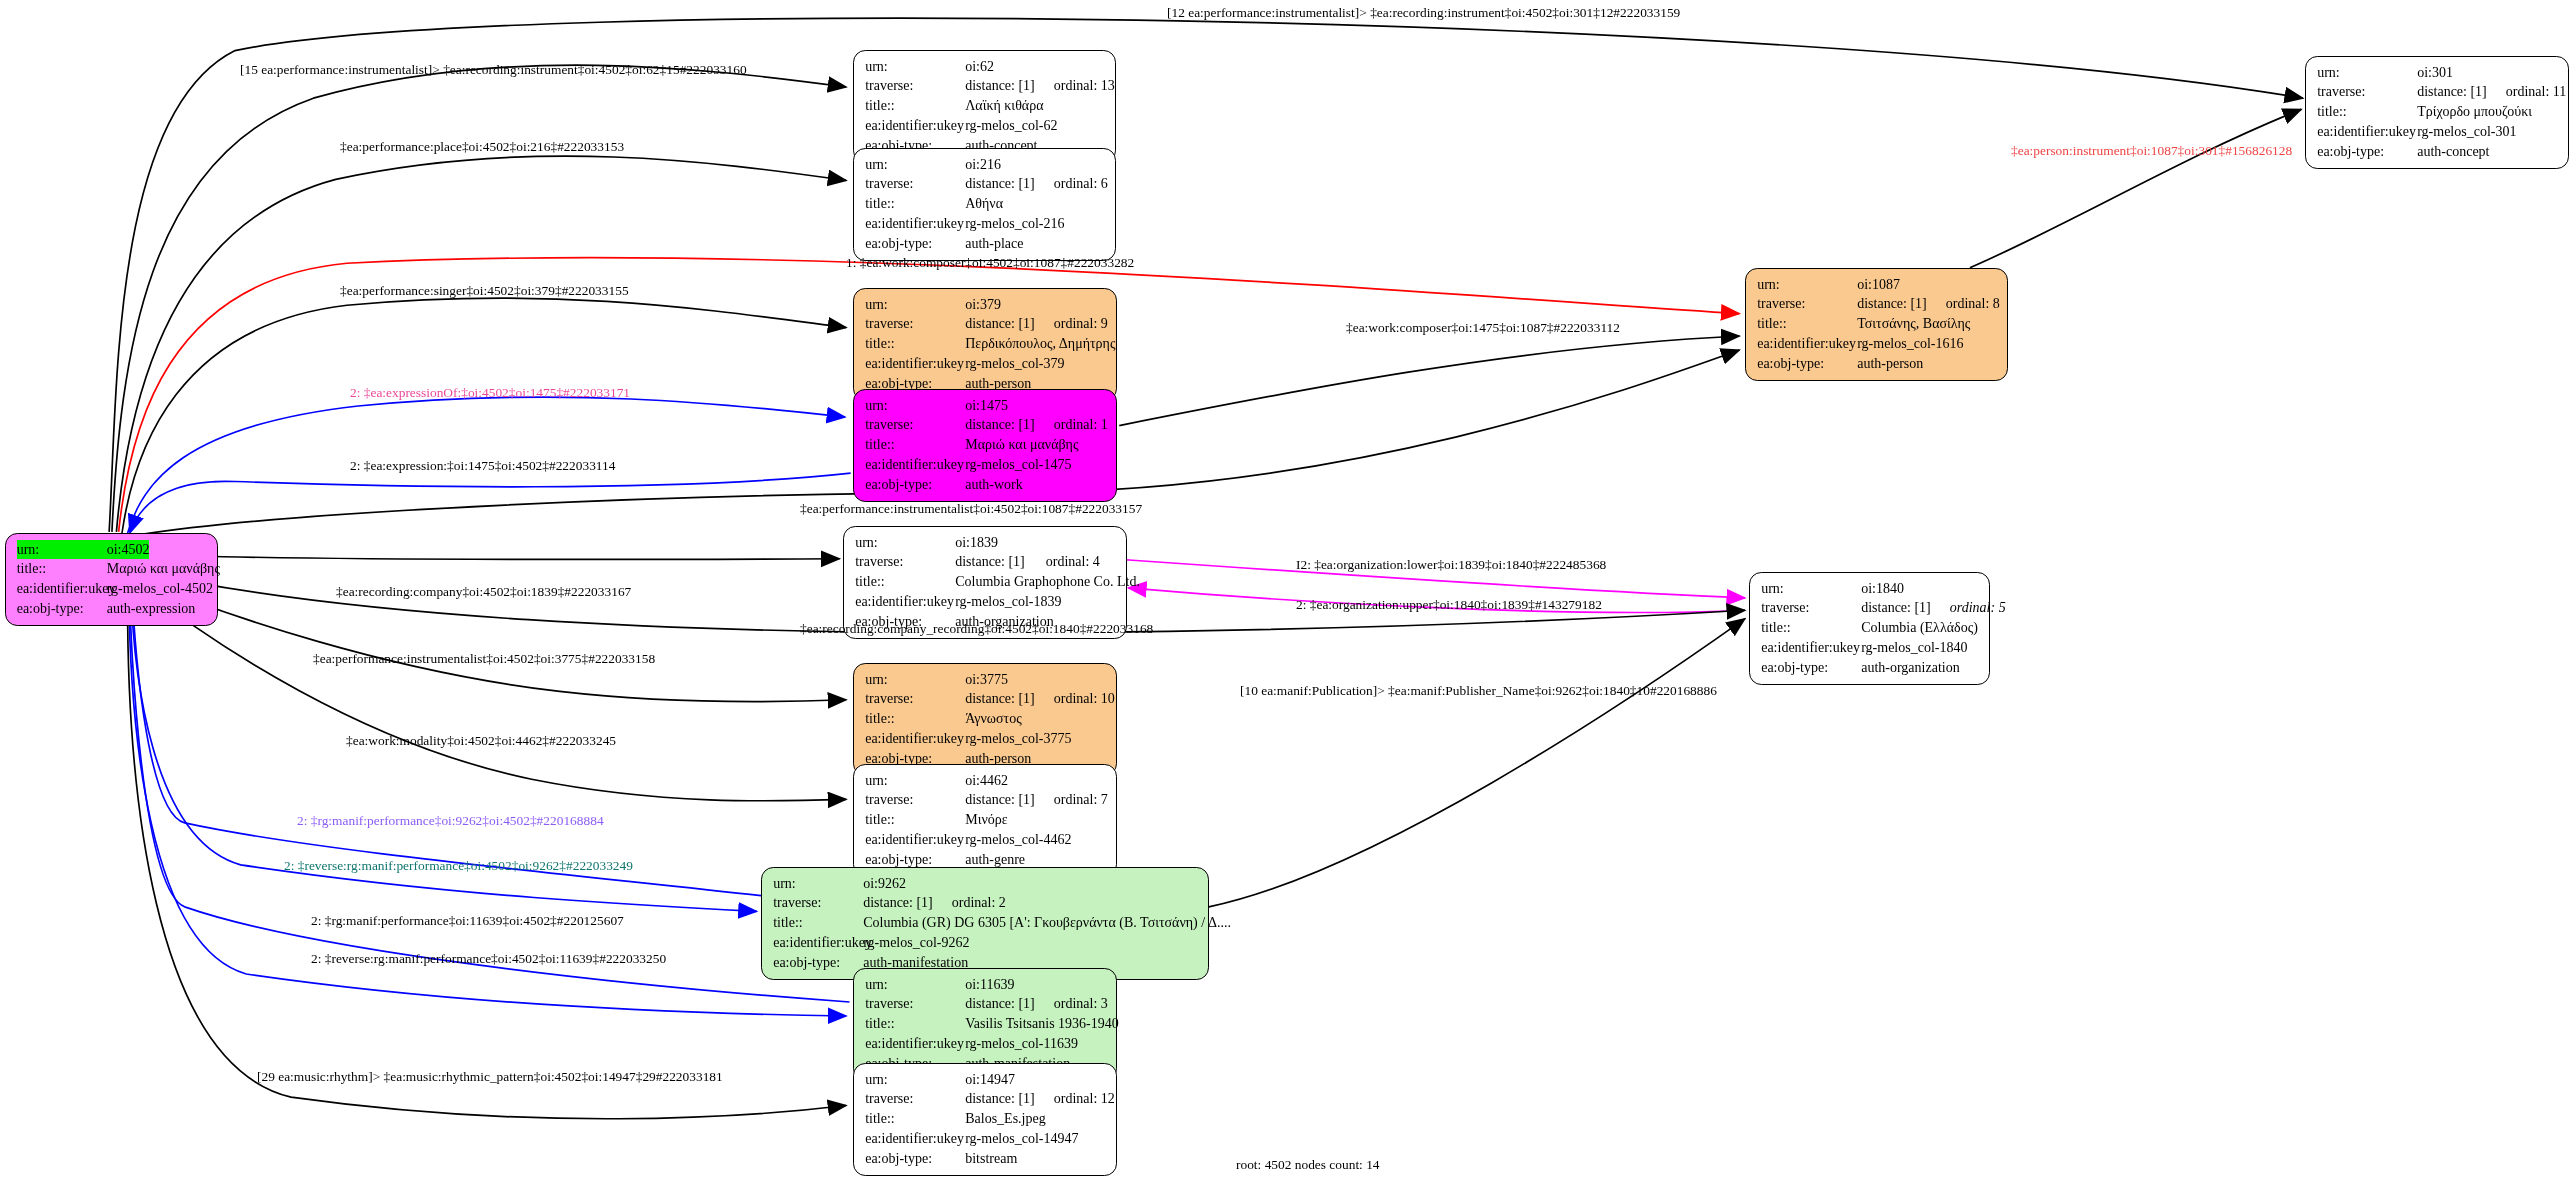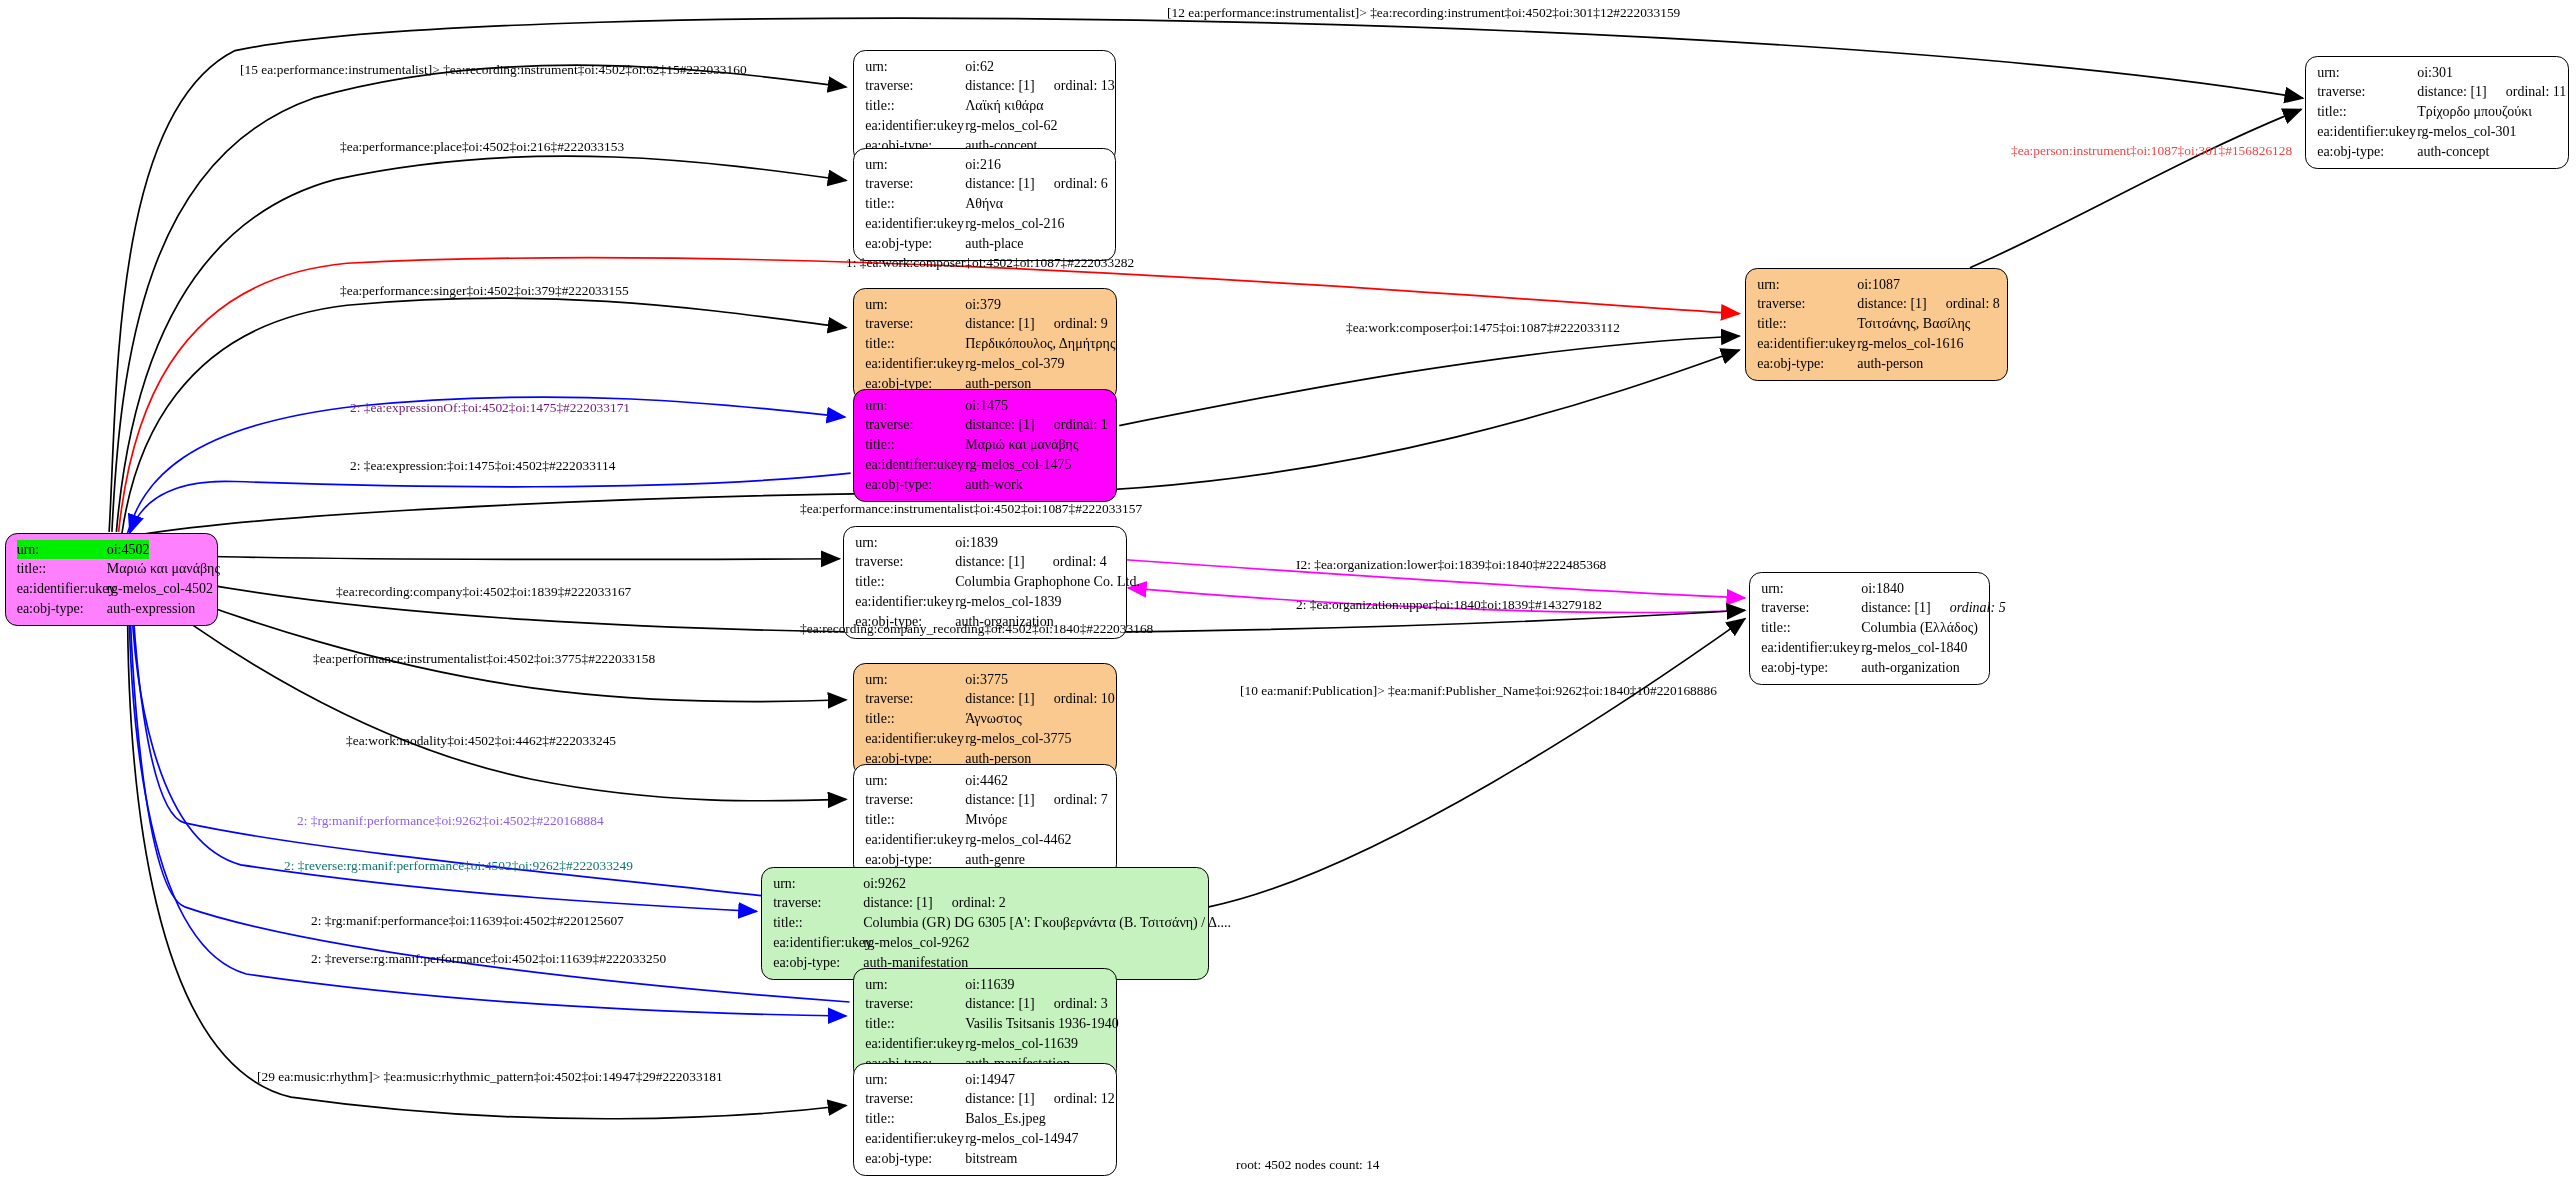--- a/index.html
+++ b/index.html
@@ -257,21 +257,21 @@
         </div>
       </div>
       <div class="node plain" style="left: 843px; top: 526px; width: 284px;">
         <div class="row">
           <span class="k" style="width: 100px;">urn:</span>
           <span class="v">oi:1839</span>
         </div>
         <div class="row">
           <span class="k" style="width: 100px;">traverse:</span>
           <span class="v">distance: [1]</span>
-          <span class="v2" style="margin-left: 28px;">ordinal: 4</span>
+          <span class="v2" style="margin-left: 21px;">ordinal: 4</span>
         </div>
         <div class="row">
           <span class="k" style="width: 100px;">title::</span>
           <span class="v">Columbia Graphophone Co. Ltd.</span>
         </div>
         <div class="row">
           <span class="k" style="width: 100px;">ea:identifier:ukey</span>
           <span class="v">rg-melos_col-1839</span>
         </div>
         <div class="row">
@@ -463,21 +463,21 @@
           <span class="v">auth-concept</span>
         </div>
       </div>
     </div>
   <div id="labels-layer">
       <div class="edge-label" style="left: 1167px; top: 4.5px; color: rgb(0, 0, 0);">[12 ea:performance:instrumentalist]&gt; ‡ea:recording:instrument‡oi:4502‡oi:301‡12#222033159</div>
       <div class="edge-label" style="left: 240px; top: 62px; color: rgb(0, 0, 0);">[15 ea:performance:instrumentalist]&gt; ‡ea:recording:instrument‡oi:4502‡oi:62‡15#222033160</div>
       <div class="edge-label" style="left: 340px; top: 139px; color: rgb(0, 0, 0);">‡ea:performance:place‡oi:4502‡oi:216‡#222033153</div>
       <div class="edge-label" style="left: 846px; top: 255px; color: rgb(0, 0, 0);">1: ‡ea:work:composer‡oi:4502‡oi:1087‡#222033282</div>
       <div class="edge-label" style="left: 340px; top: 283px; color: rgb(0, 0, 0);">‡ea:performance:singer‡oi:4502‡oi:379‡#222033155</div>
-      <div class="edge-label" style="left: 350px; top: 400px; color: #701a75;">2: ‡ea:expressionOf:‡oi:4502‡oi:1475‡#222033171</div>
+      <div class="edge-label" style="left: 350px; top: 385px; color: #ec4899;">2: ‡ea:expressionOf:‡oi:4502‡oi:1475‡#222033171</div>
       <div class="edge-label" style="left: 1346px; top: 320px; color: rgb(0, 0, 0);">‡ea:work:composer‡oi:1475‡oi:1087‡#222033112</div>
       <div class="edge-label" style="left: 350px; top: 458px; color: rgb(0, 0, 0);">2: ‡ea:expression:‡oi:1475‡oi:4502‡#222033114</div>
       <div class="edge-label" style="left: 2011px; top: 143px; color: #ef4444;">‡ea:person:instrument‡oi:1087‡oi:301‡#156826128</div>
       <div class="edge-label" style="left: 800px; top: 501px; color: rgb(0, 0, 0);">‡ea:performance:instrumentalist‡oi:4502‡oi:1087‡#222033157</div>
       <div class="edge-label" style="left: 336px; top: 584px; color: rgb(0, 0, 0);">‡ea:recording:company‡oi:4502‡oi:1839‡#222033167</div>
       <div class="edge-label" style="left: 1296px; top: 557px; color: rgb(0, 0, 0);">I2: ‡ea:organization:lower‡oi:1839‡oi:1840‡#222485368</div>
       <div class="edge-label" style="left: 1296px; top: 597px; color: rgb(0, 0, 0);">2: ‡ea:organization:upper‡oi:1840‡oi:1839‡#143279182</div>
       <div class="edge-label" style="left: 800px; top: 621px; color: rgb(0, 0, 0);">‡ea:recording:company_recording‡oi:4502‡oi:1840‡#222033168</div>
       <div class="edge-label" style="left: 313px; top: 651px; color: rgb(0, 0, 0);">‡ea:performance:instrumentalist‡oi:4502‡oi:3775‡#222033158</div>
       <div class="edge-label" style="left: 1240px; top: 683px; color: rgb(0, 0, 0);">[10 ea:manif:Publication]&gt; ‡ea:manif:Publisher_Name‡oi:9262‡oi:1840‡10#220168886</div>

